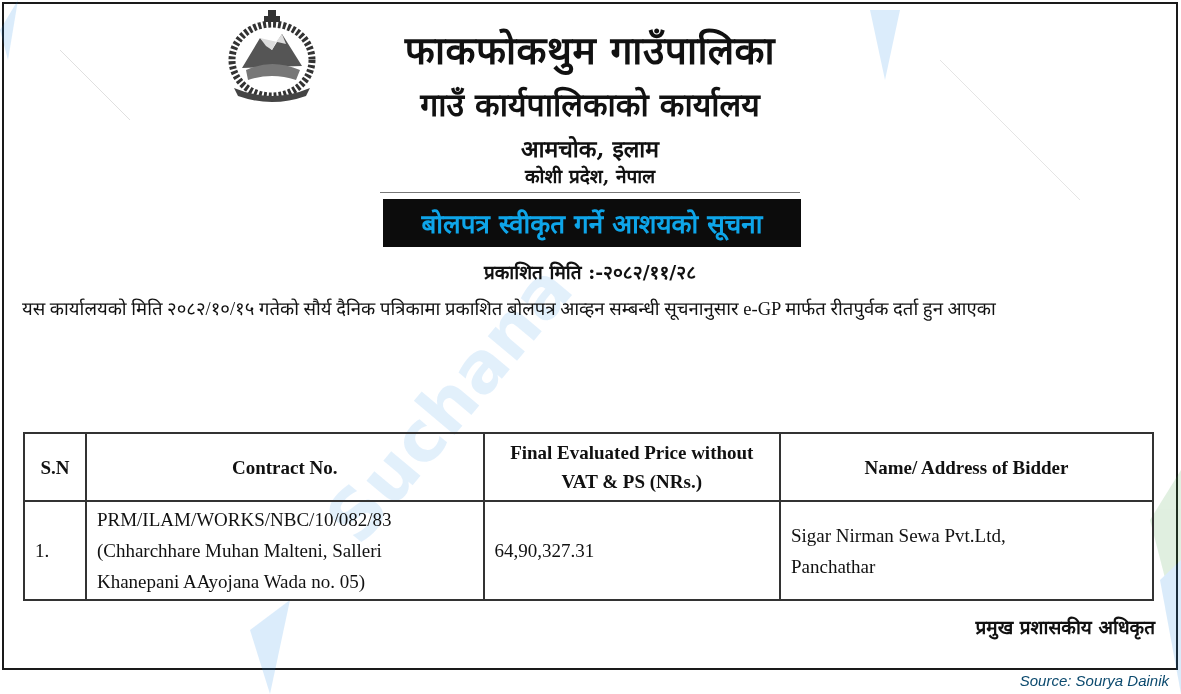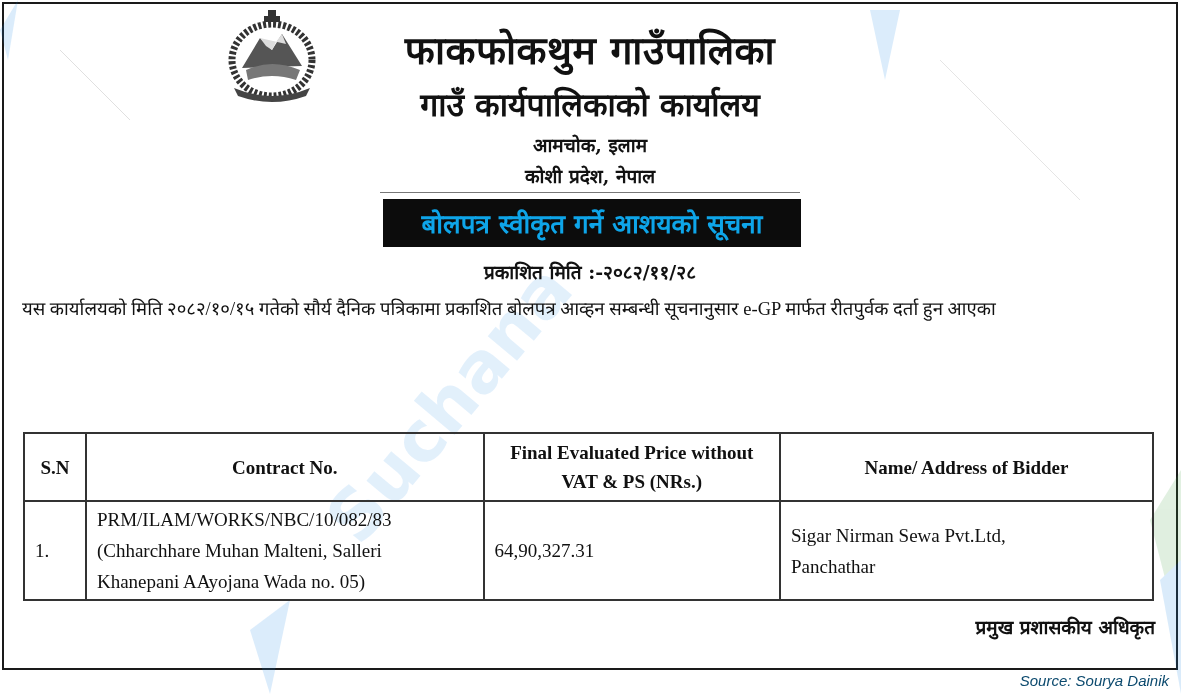--- a/index.html
+++ b/index.html
@@ -7,21 +7,21 @@
          font-family:"DejaVu Serif", "Liberation Serif", serif; color:#111; }
   .frame { position:absolute; left:2px; top:2px; width:1172px; height:664px;
            border:2px solid #1a1a1a; background:#fff; }
   .wm { position:absolute; pointer-events:none; }
   .emblem { position:absolute; left:220px; top:10px; width:104px; height:94px; }
   .title1 { position:absolute; left:300px; width:580px; top:22px; text-align:center;
             font-size:39px; font-weight:bold; letter-spacing:0.5px; }
   .title2 { position:absolute; left:300px; width:580px; top:82px; text-align:center;
             font-size:32px; font-weight:bold; }
   .addr1 { position:absolute; left:300px; width:580px; top:132px; text-align:center;
-           font-size:19px; font-weight:bold; }
+           font-size:23px; font-weight:bold; }
   .addr2 { position:absolute; left:300px; width:580px; top:163px; text-align:center;
            font-size:19px; font-weight:bold; }
   .rule { position:absolute; left:380px; width:420px; top:192px; height:0;
           border-top:1px solid #777; }
   .banner { position:absolute; left:383px; top:199px; width:418px; height:48px;
             background:#0c0c0c; color:#0ea5e9; font-size:26px; font-weight:bold;
             display:flex; align-items:center; justify-content:center; }
   .pubdate { position:absolute; left:300px; width:580px; top:259px; text-align:center;
              font-size:19px; font-weight:bold; }
   .para { position:absolute; left:22px; width:1136px; top:294px;

